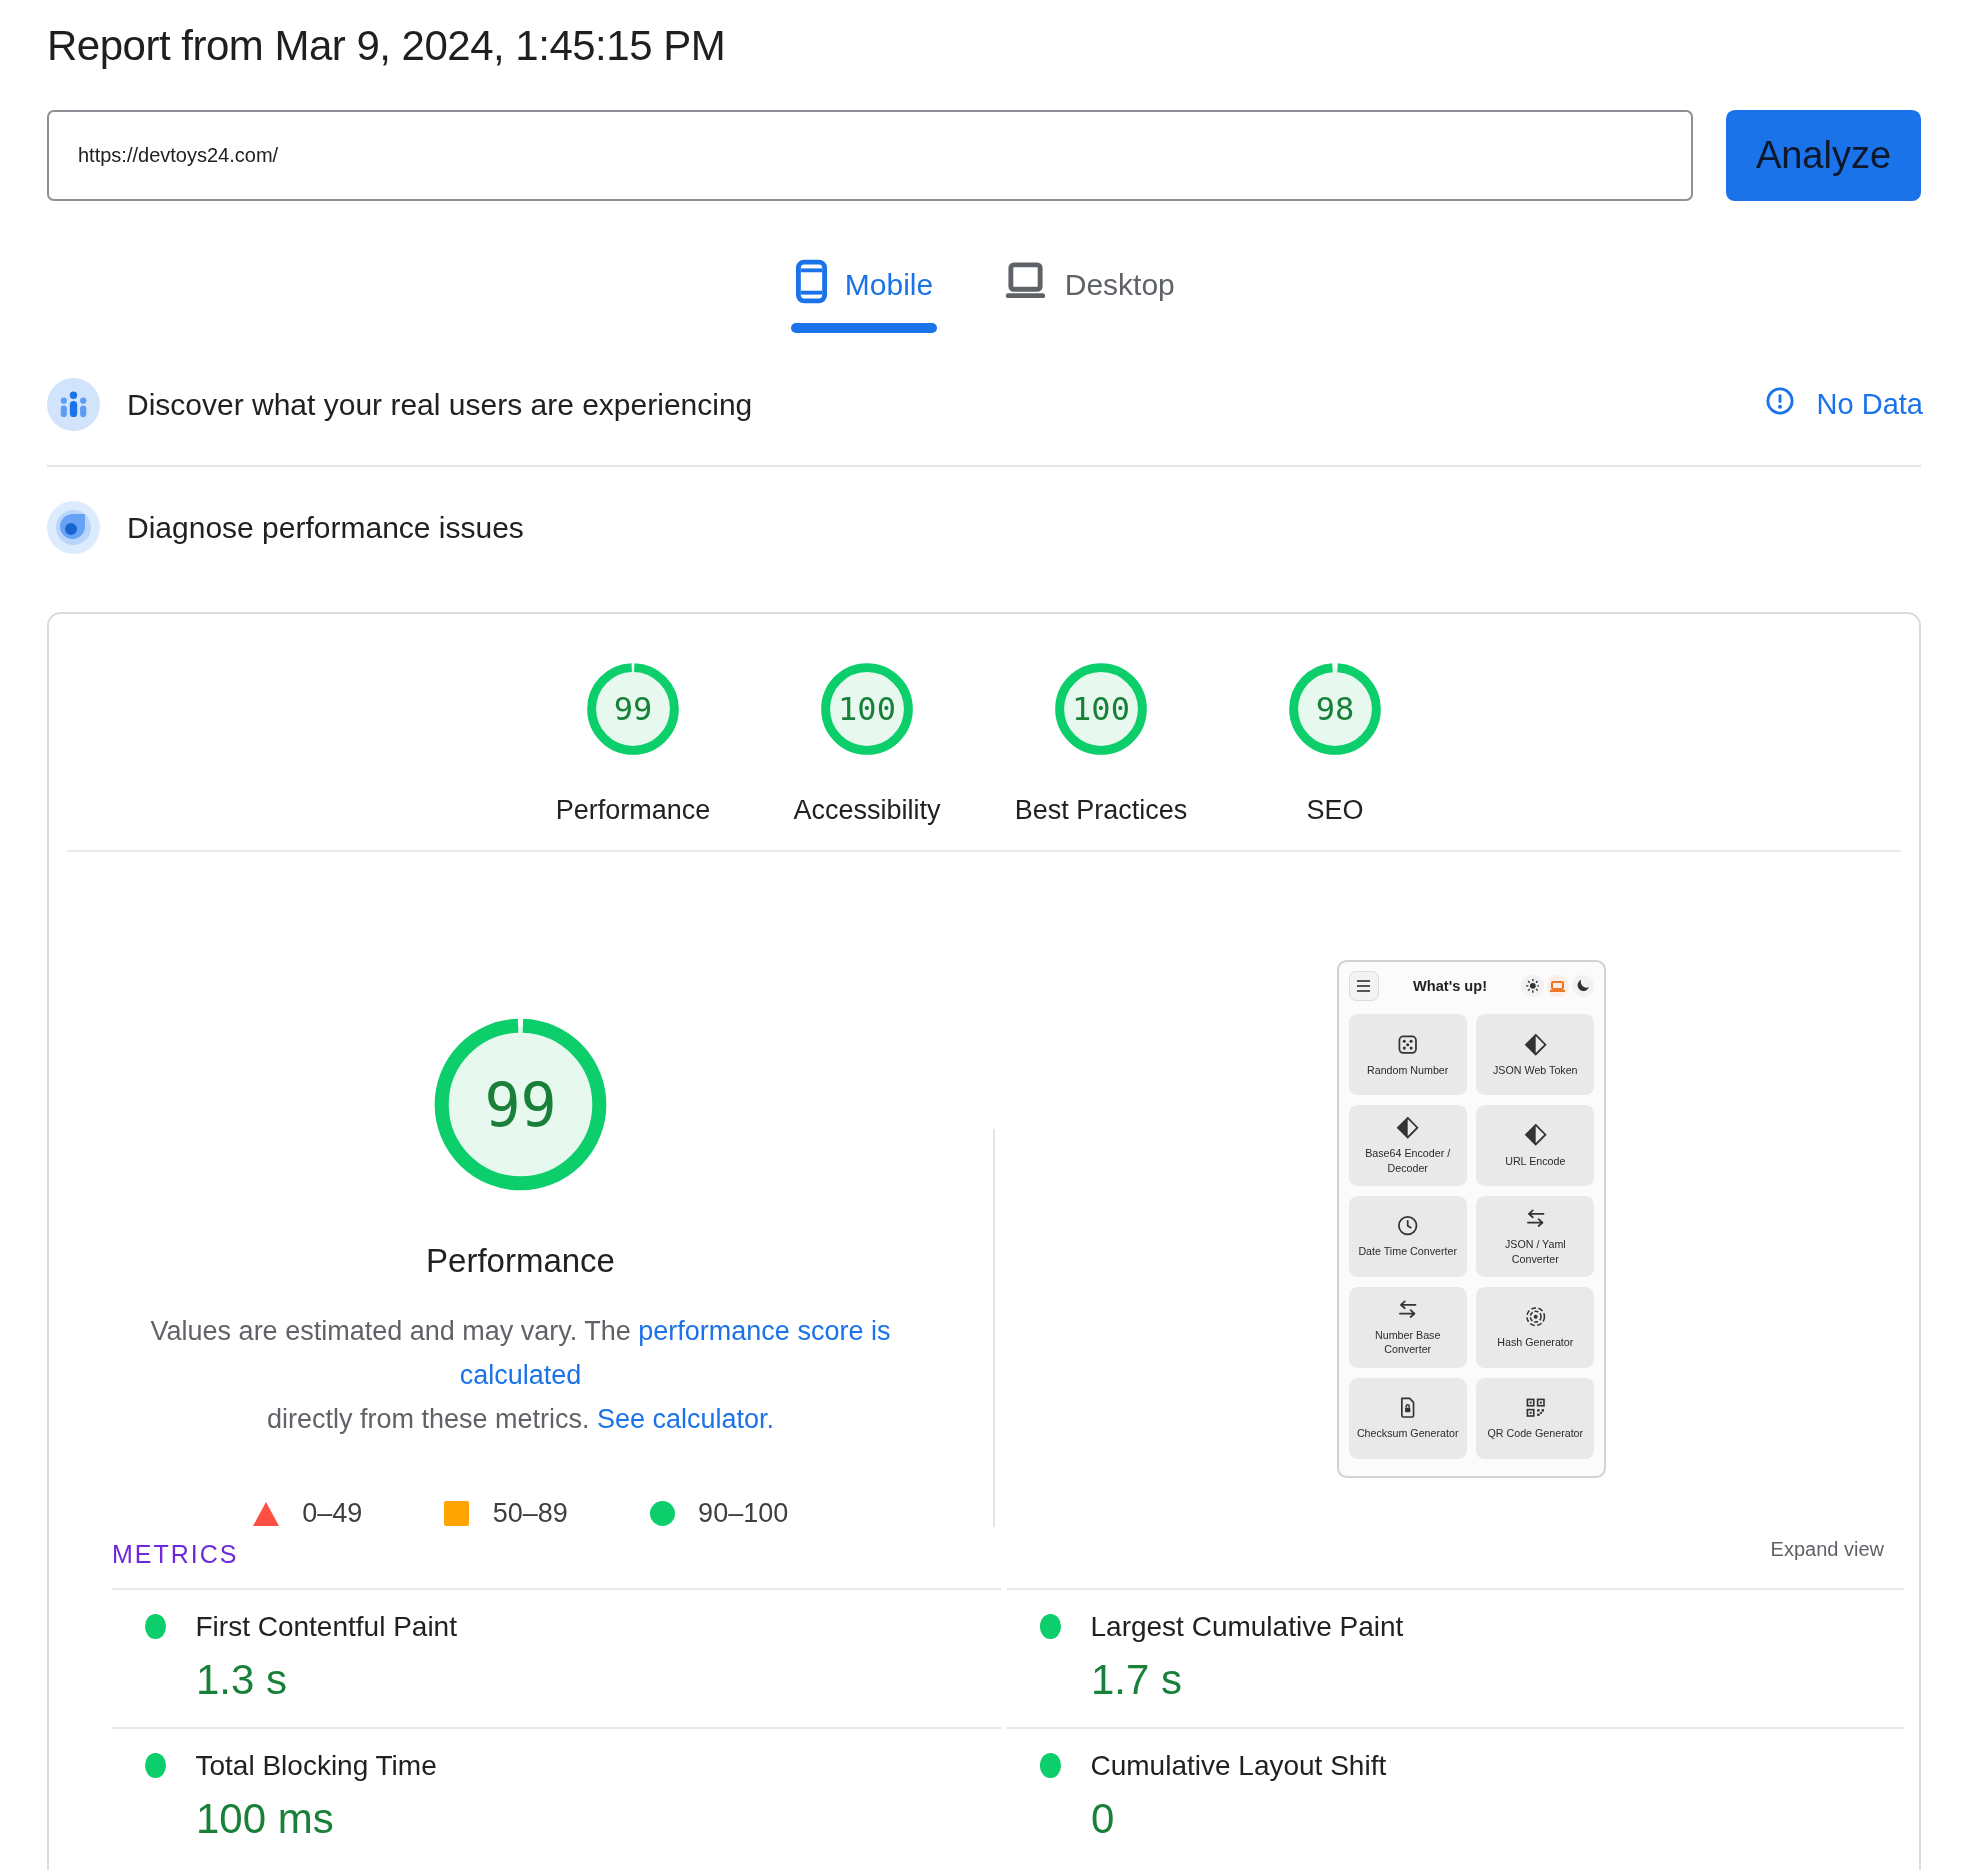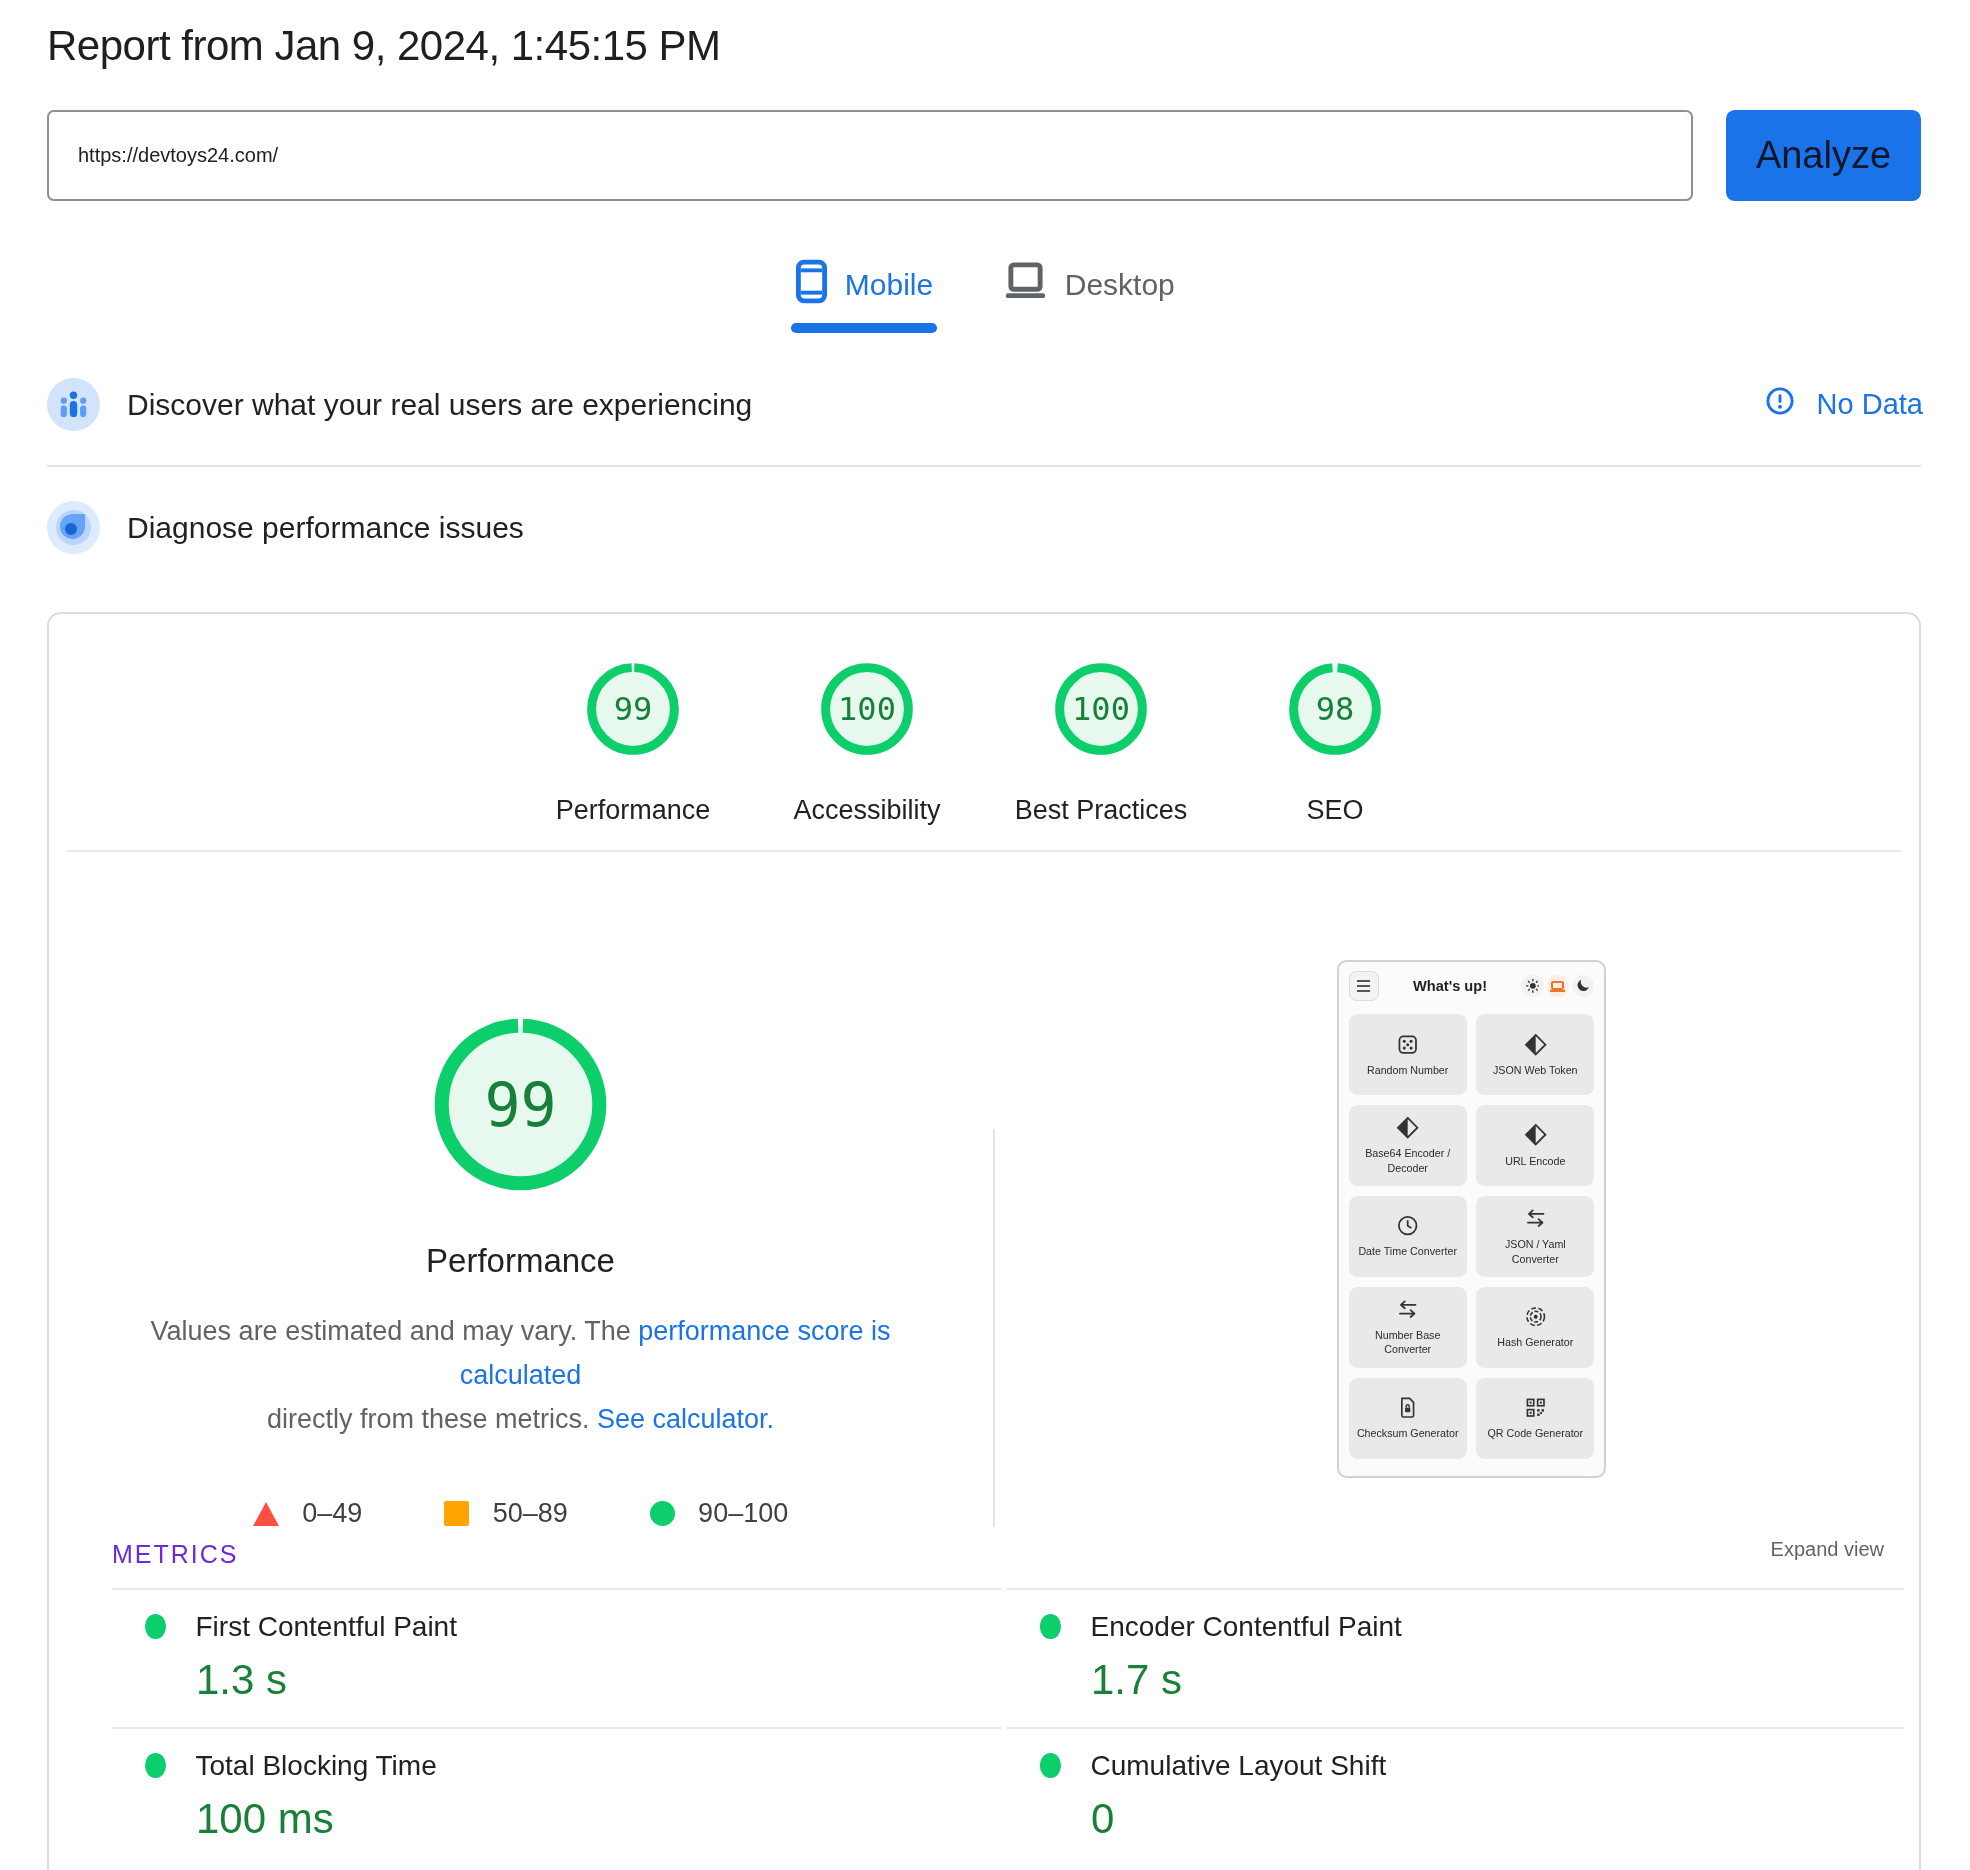--- a/index.html
+++ b/index.html
@@ -106,21 +106,21 @@
   .metric-head { display:flex; align-items:center; }
   .metric-dot { width:20.5px; height:24.4px; border-radius:50%; background:#0cce6b; margin-left:33px; margin-right:30px; }
   .metric-label { font-size:28px; color:#202124; }
   .metric-value { margin-left:84px; margin-top:13.7px; font-size:42px; color:#188038; }
 </style>
 </head>
 <body>
 
 <div class="page">
 
-  <div class="report-title">Report from Jan 9, 2024, 1:45:15 PM</div>
+  <div class="report-title">Report from Mar 9, 2024, 1:45:15 PM</div>
 
   <input class="url-input" value="https://devtoys24.com/" style="">
   <button class="analyze-btn">Analyze</button>
 
   <div class="tabs">
     <div class="tab tab-mobile">
       <span>
         <svg width="33" height="45" viewBox="0 0 34 46">
             <rect x="3.5" y="3" width="27" height="40" rx="6" fill="none" stroke="#1a73e8" stroke-width="5"></rect>
             <line x1="6" y1="11.5" x2="28" y2="11.5" stroke="#1a73e8" stroke-width="4"></line>
@@ -396,21 +396,21 @@
           <span class="metric-label">Total Blocking Time</span>
         </div>
         <div class="metric-value">100 ms</div>
       </div>
     </div>
 
     <div class="metric-col col-right">
       <div class="metric-row">
         <div class="metric-head">
           <span class="metric-dot"></span>
-          <span class="metric-label">Encoder Contentful Paint</span>
+          <span class="metric-label">Largest Cumulative Paint</span>
         </div>
         <div class="metric-value">1.7 s</div>
       </div>
       <div class="metric-row">
         <div class="metric-head">
           <span class="metric-dot"></span>
           <span class="metric-label">Cumulative Layout Shift</span>
         </div>
         <div class="metric-value">0</div>
       </div>

